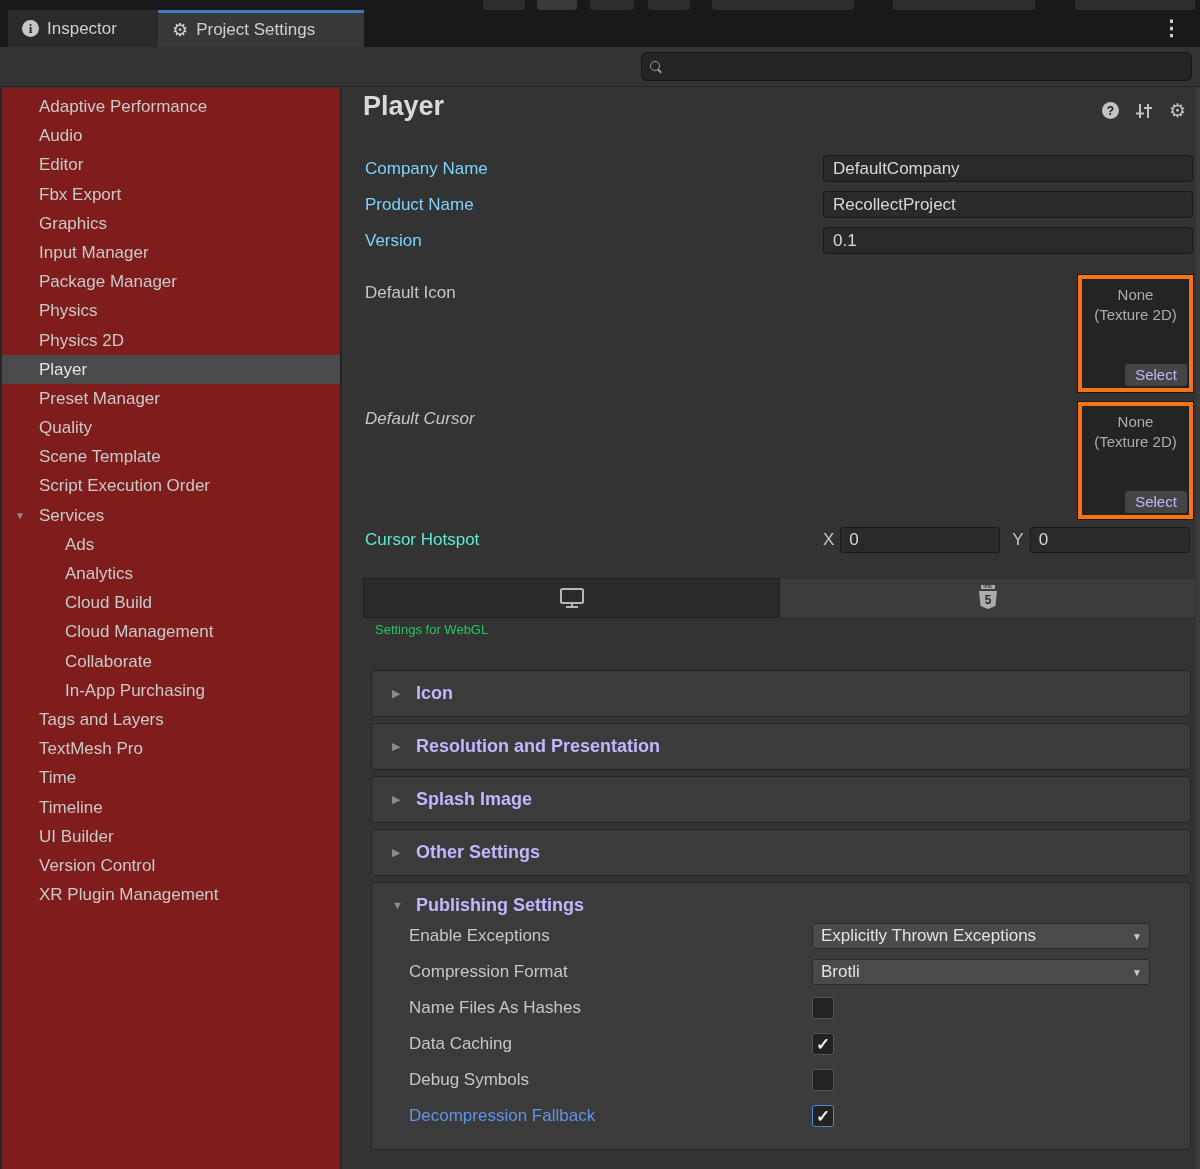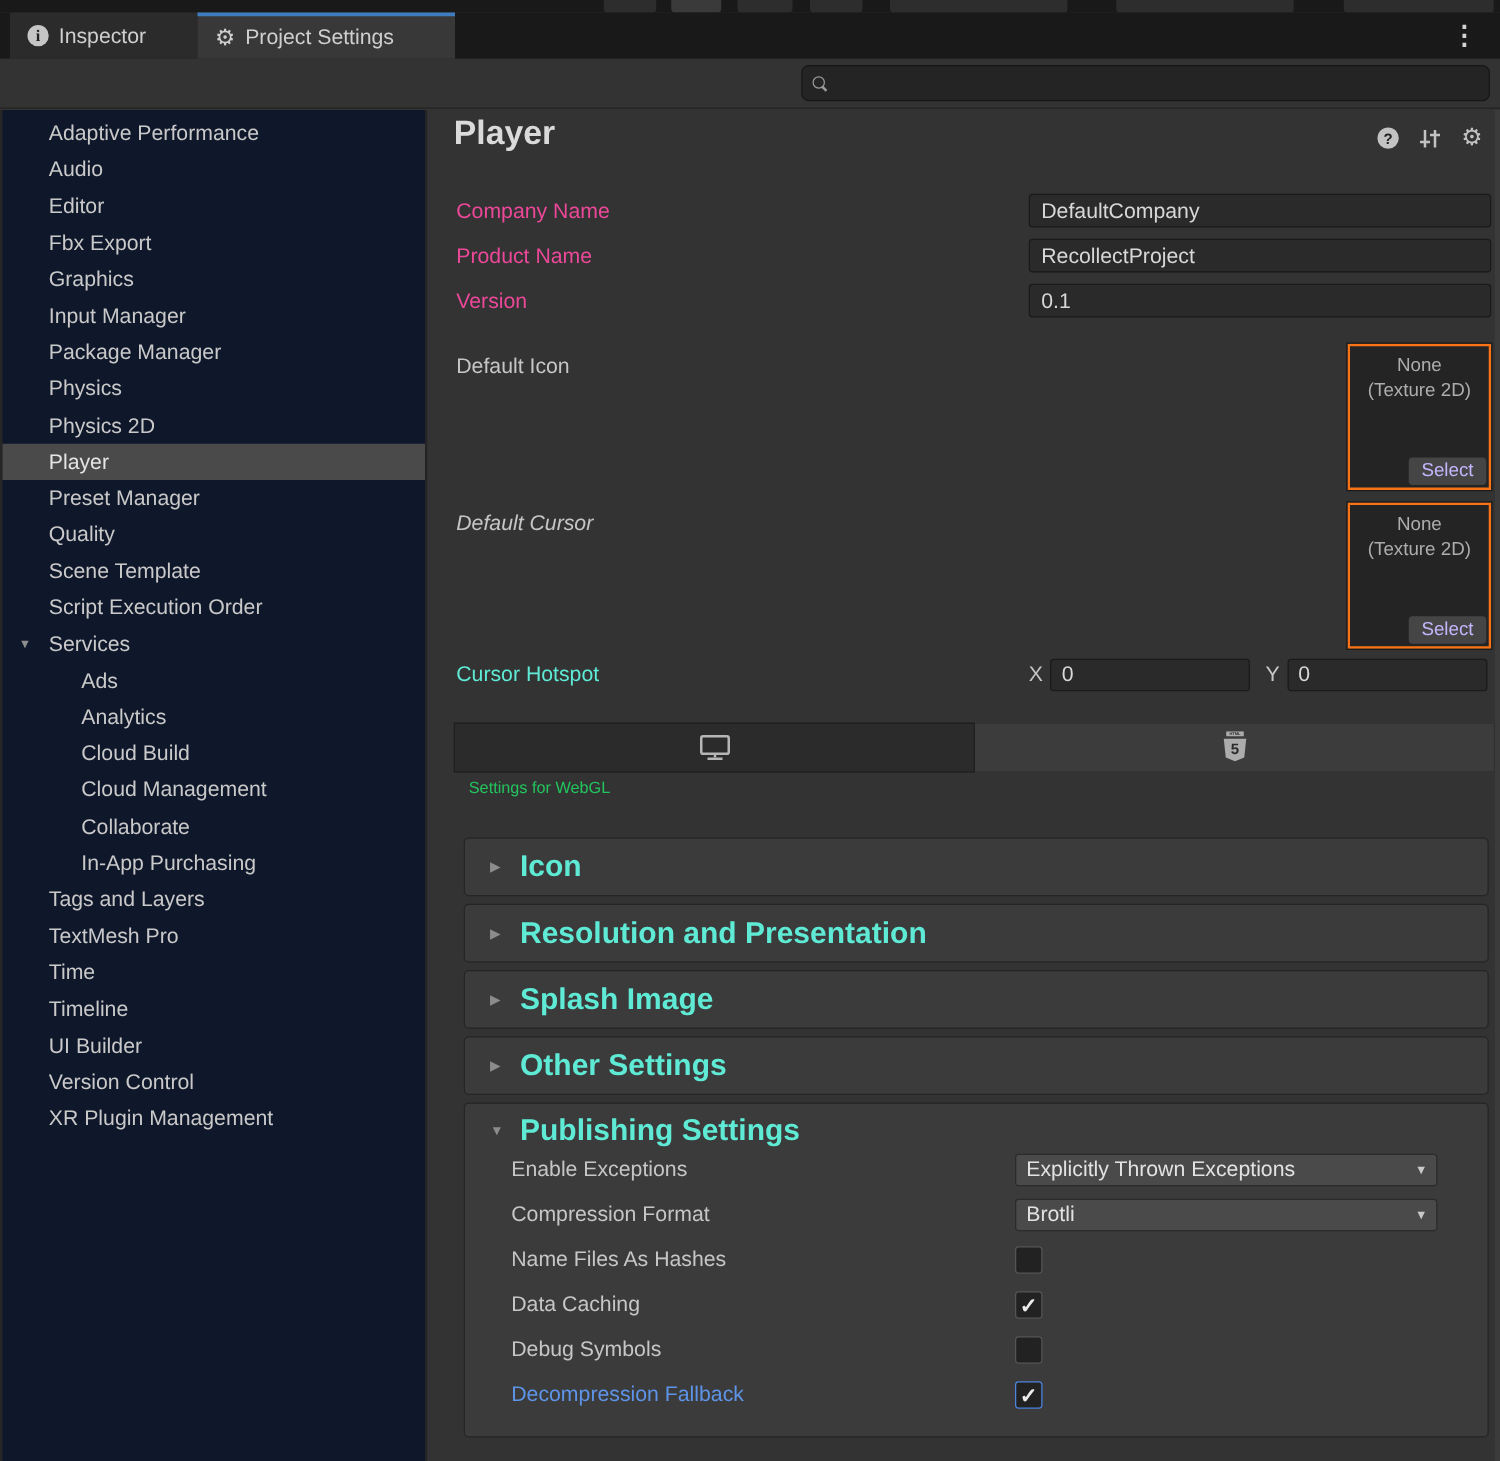--- a/index.html
+++ b/index.html
@@ -22,46 +22,46 @@
 
   
   .toolbar-row { position:absolute; left:0; top:47px; width:1200px; height:40px; background:#333333; border-bottom:1px solid #242424; }
   .search-box { position:absolute; left:641px; top:5px; width:551px; height:29px; background:#242424; border:1px solid #161616; border-radius:6px; display:flex; align-items:center; padding:0 8px; }
   .lens { position:relative; width:11px; height:11px; flex:none; margin-right:6px; }
   .lens::before { content:""; position:absolute; left:0; top:0; width:8px; height:8px; border:1.6px solid #9A9A9A; border-radius:50%; }
   .lens::after { content:""; position:absolute; width:5px; height:1.8px; background:#9A9A9A; right:-1px; bottom:0px; transform:rotate(45deg); }
   .search-box input { flex:1; background:transparent; border:none; outline:none; color:#D6D6D6; font-size:15px; font-family:"Liberation Sans", sans-serif; }
 
   
-  .sidebar { position:absolute; left:0; top:88px; width:340px; height:1081px; background:#0f172a; border-left:2px solid #262626; }
+  .sidebar { position:absolute; left:0; top:88px; width:340px; height:1081px; background:#7f1d1d; border-left:2px solid #262626; }
   .v-divider { position:absolute; left:340px; top:88px; width:2px; height:1081px; background:#242424; }
   .main { position:absolute; left:342px; top:88px; width:858px; height:1081px; background:#333333; }
   .scroll-track { position:absolute; right:0px; top:88px; width:4px; height:1081px; background:#3B3B3B; }
 
   
   .side-list { position:absolute; left:0; top:4px; width:338px; }
   .side-item { position:relative; height:29.2px; line-height:29.2px; font-size:17px; color:#C9C9C9; padding-left:37px; white-space:nowrap; cursor:default; }
   .side-item.indent { padding-left:63px; }
   .side-item.selected { background:#4A4A4A; color:#E4E4E4; }
   .side-item .expander { position:absolute; left:13px; top:0; font-size:10px; color:#8E8E8E; }
 
   
   .page-title { position:absolute; left:21px; top:3px; font-size:27px; font-weight:bold; color:#DADADA; }
   .hdr-icons { position:absolute; right:14px; top:13px; display:flex; align-items:center; gap:16px; }
   .help-icon { width:17px; height:17px; border-radius:50%; background:#C2C2C2; color:#1E1E1E; font-weight:bold; font-size:12px; display:flex; align-items:center; justify-content:center; }
   .gear-icon2 { font-size:19px; color:#C2C2C2; line-height:1; }
 
   
   .fields { position:absolute; left:23px; top:67px; width:829px; }
   .frow { display:flex; align-items:center; height:27px; margin-bottom:9px; }
-  .frow .flabel { width:458px; font-size:17px; color:#ec4899; }
+  .frow .flabel { width:458px; font-size:17px; color:#7dd3fc; }
   .tfield { width:370px; height:27px; background:#2A2A2A; border:1px solid #1A1A1A; border-radius:3px; color:#D8D8D8; font-size:17px; line-height:25px; padding:0 9px; overflow:hidden; }
 
   .obj-label { position:absolute; left:23px; font-size:17px; color:#C6C6C6; }
-  .tex-well { position:absolute; left:736px; width:115px; height:117px; background:#242424; border:2px solid #f97316; outline:1px solid #1B1B1B; text-align:center; }
+  .tex-well { position:absolute; left:736px; width:115px; height:117px; background:#242424; border:4px solid #f97316; outline:1px solid #1B1B1B; text-align:center; }
   .tex-well .wl { font-size:15px; color:#ADADAD; line-height:20px; }
   .tex-well .wl:first-child { margin-top:6px; }
   .select-btn { position:absolute; right:2px; bottom:2px; width:62px; height:22px; background:#454545; border-radius:3px; color:#c4b5fd; font-size:15px; line-height:22px; text-align:center; }
 
   .hotspot { position:absolute; left:23px; top:439px; width:829px; display:flex; align-items:center; }
   .hotspot .flabel { width:458px; font-size:17px; color:#5eead4; }
   .axis-lab { font-size:17px; color:#C6C6C6; margin-right:6px; }
   .axis-field { width:160px; height:26px; background:#2A2A2A; border:1px solid #1A1A1A; border-radius:3px; color:#D8D8D8; font-size:17px; line-height:24px; padding:0 8px; margin-right:12px; }
 
   
@@ -70,21 +70,21 @@
   .plat-tab.inactive { background:#2B2B2B; border:1px solid #1F1F1F; }
   .plat-tab.active { background:#3C3C3C; border:1px solid #303030; border-left:none; }
 
   .settings-for { position:absolute; left:33px; top:534px; font-size:13px; color:#22c55e; }
 
   
   .sections { position:absolute; left:29px; top:582px; width:820px; }
   .section-box { position:relative; width:820px; background:#3B3B3B; border:1px solid #252525; border-radius:4px; margin-bottom:6px; }
   .section-head { display:flex; align-items:center; height:45px; padding-left:20px; }
   .section-head .tri { width:24px; font-size:11px; color:#8C8C8C; }
-  .section-head .stitle { font-size:24px; font-weight:bold; color:#5eead4; }
+  .section-head .stitle { font-size:18px; font-weight:bold; color:#c4b5fd; }
   .section-box.expanded .section-head { height:38px; padding-top:6px; }
   .pub-rows { padding:2px 0 10px 0; }
   .prow { display:flex; align-items:center; height:26px; margin-bottom:10px; }
   .prow .plabel { width:440px; padding-left:37px; font-size:17px; color:#C6C6C6; }
   .prow .plabel.modified { color:#5E94E8; }
   .dropdown { position:relative; width:338px; height:26px; background:#4A4A4A; border:1px solid #2B2B2B; border-radius:3px; color:#E2E2E2; font-size:17px; line-height:24px; padding:0 24px 4px 8px; white-space:nowrap; overflow:hidden; }
   .dropdown .arrow { position:absolute; right:7px; top:1px; font-size:10px; color:#C8C8C8; }
   .checkbox { width:22px; height:22px; background:#222222; border:1px solid #555555; border-radius:3px; display:flex; align-items:center; justify-content:center; }
   .checkbox.checked::after { content:"\2713"; color:#ECECEC; font-size:17px; font-weight:bold; }
   .checkbox.modified { border:1px solid #4C84E0; }

